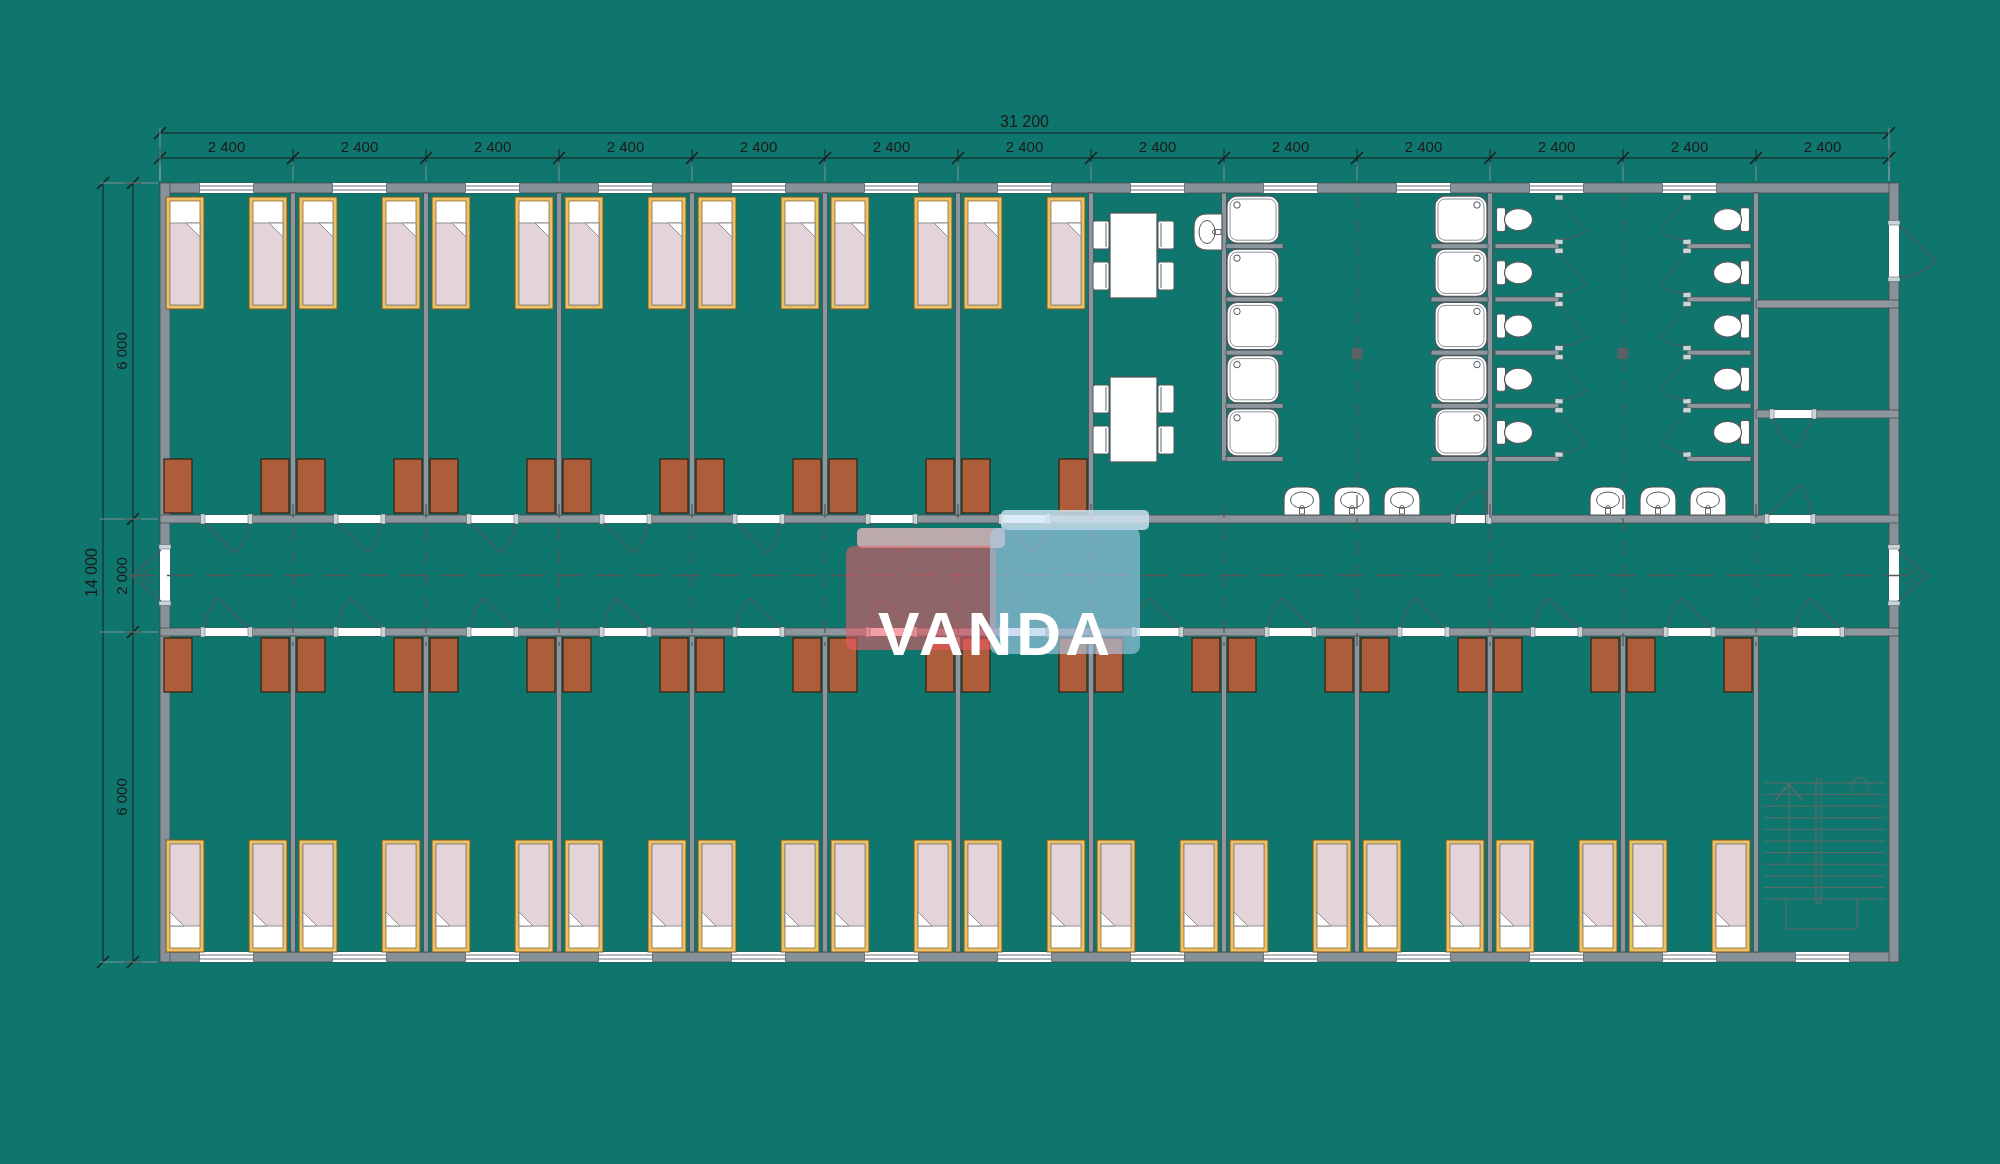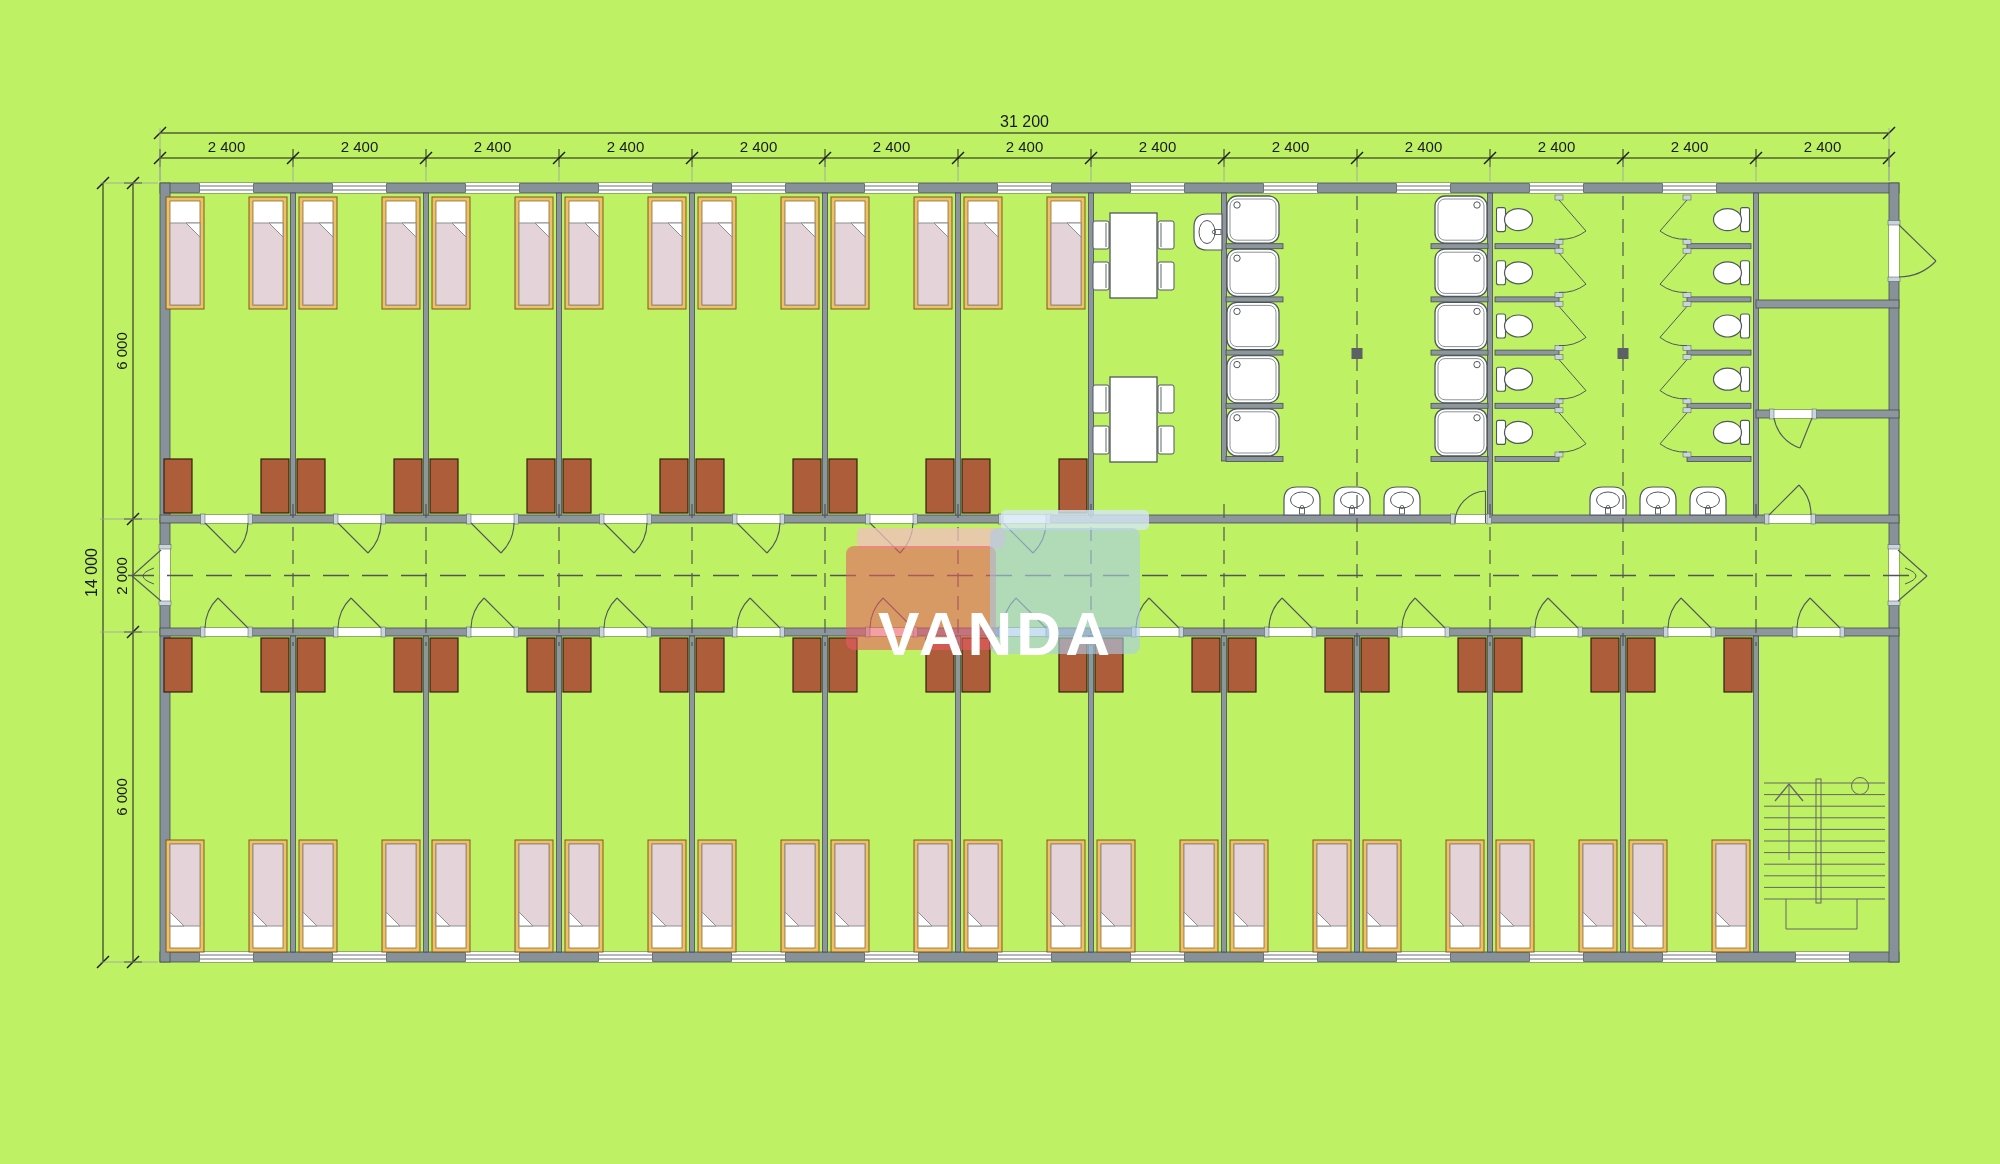--- a/index.html
+++ b/index.html
@@ -1,17 +1,17 @@
 <!DOCTYPE html>
 <html><head>
 <meta charset="utf-8">
 <style>
   html,body{margin:0;padding:0;background:#ffffff;}
   body{font-family:"Liberation Sans", sans-serif;}
-  #stage{width:2000px;height:1164px;position:relative;background:#bef264;overflow:hidden;}
+  #stage{width:2000px;height:1164px;position:relative;background:#0f766e;overflow:hidden;}
   svg{display:block;}
   text{font-family:"Liberation Sans", sans-serif;}
 </style>
 </head>
 <body>
 
 <div id="stage">
   <svg id="plan" width="2000" height="1164" viewBox="0 0 2000 1164">
       <g>
         <g>

